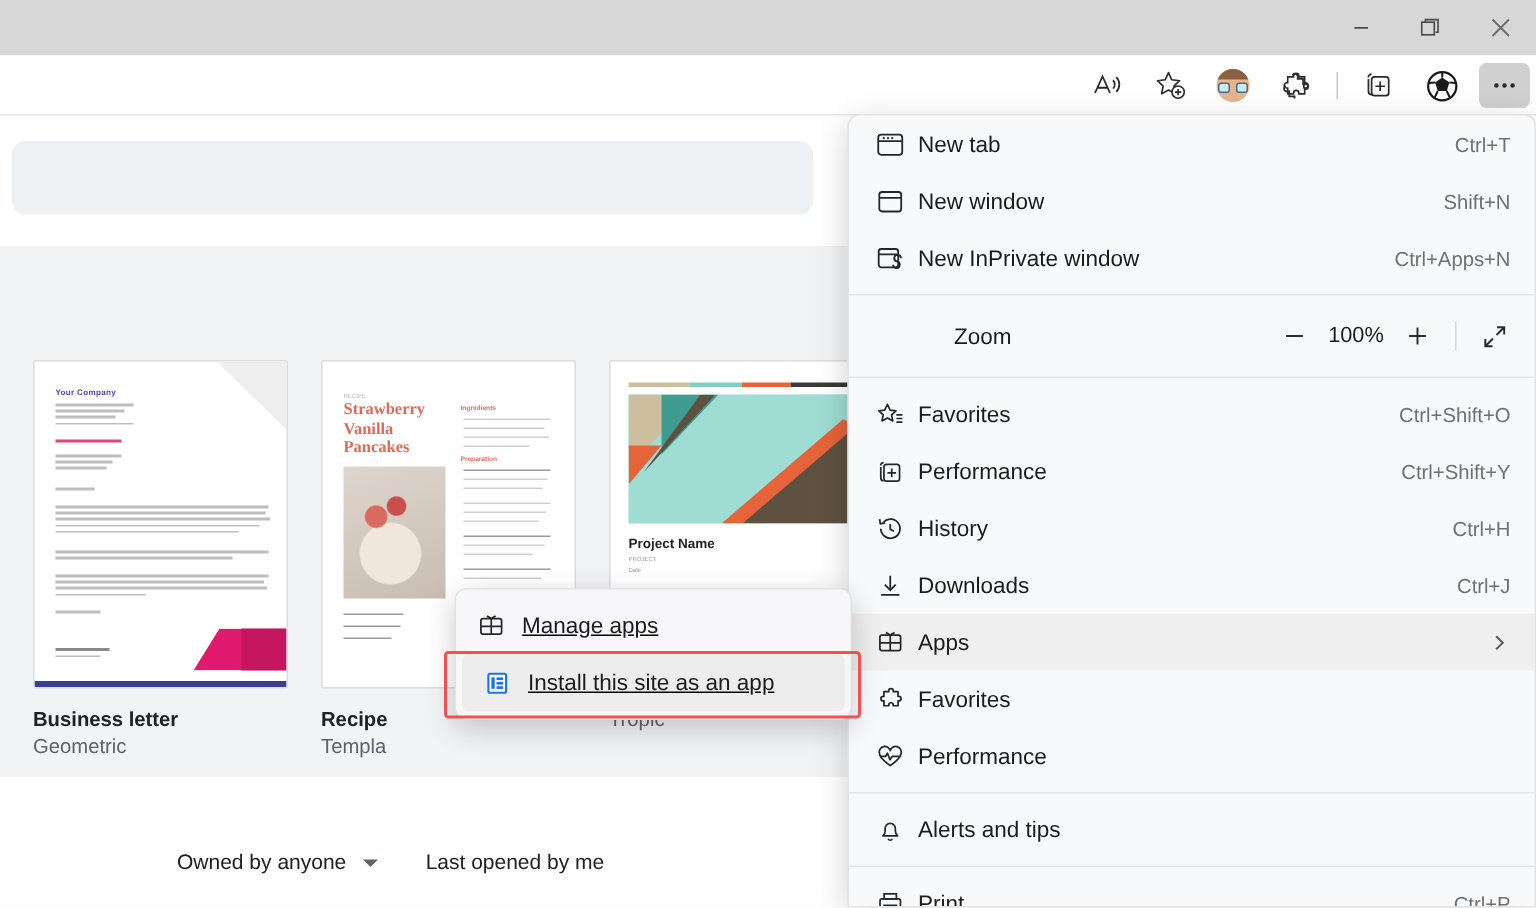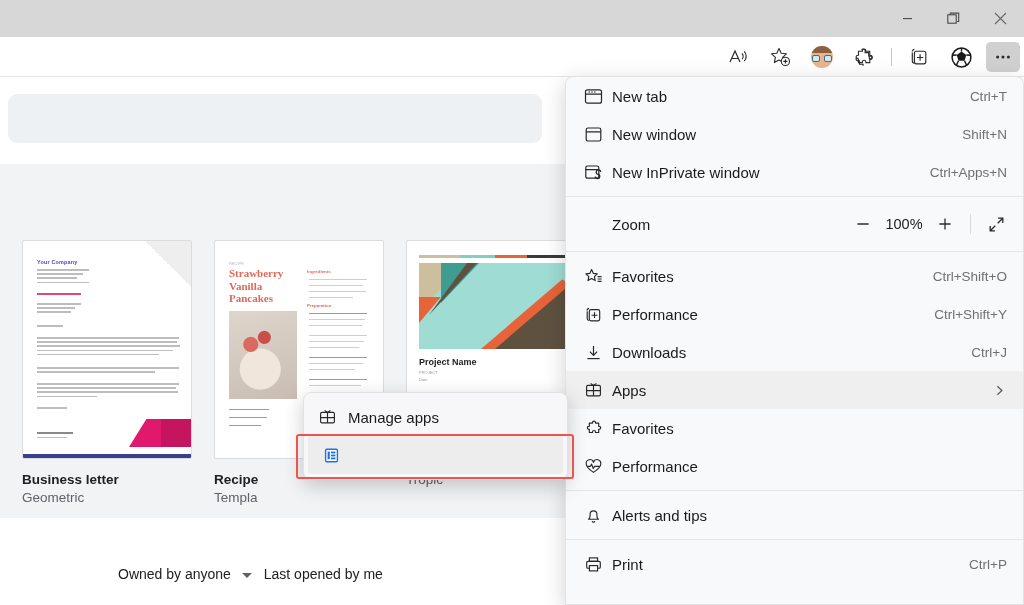--- a/index.html
+++ b/index.html
@@ -145,21 +145,21 @@
   .tr-sub { position:absolute; left:12px; top:129px; font-size:4px; color:#9a9a9a;}
   .tr-sub2 { position:absolute; left:12px; top:136px; font-size:4px; color:#9a9a9a;}
 
   
   .filters {
     position: absolute; left: 0; top: 440px; width: 1024px; height: 87px;
     background: #ffffff;
   }
   .filter-row {
     position: absolute; left: 118px; top: 48px;
-    display: flex; align-items: center; gap: 12px;
+    display: flex; align-items: center; gap: 32px;
     font-size: 14px; color: #202124;
   }
   .caret-down {
     display:inline-block; width:0;height:0; margin-left:7px;
     border-left:5px solid transparent; border-right:5px solid transparent;
     border-top:5px solid #5f6368; vertical-align: middle;
   }
 
   
   .menu {
@@ -181,37 +181,38 @@
     color: #262626;
   }
   .mi-ico svg { display:block; }
   .mi-label { flex: 1 1 auto; }
   .mi-acc { color: #707070; font-size: 13.5px; }
   .mi-chev { color: #5a5a5a; display:flex; align-items:center;}
   .msep { height: 1px; background: #e6e6e6; margin: 5px 0; }
 
   .zoomrow {
     height: 44px; display: flex; align-items: center;
-    padding: 0 10px 0 18px; font-size: 15px; color: #1b1b1b;
+    padding: 0 10px 0 18px; font-size: 15px; color: #1b1b1b; margin-left: 24px;
   }
   .zoom-label { flex: 1 1 auto; padding-left: 28px; }
   .zbtn {
     width: 34px; height: 30px; display:flex;align-items:center;justify-content:center;
     color:#2b2b2b; border-radius:4px;
   }
   .zval { min-width: 48px; text-align:center; font-size:14.5px; color:#1b1b1b;}
   .zsep { width:1px; height:20px; background:#dadada; margin:0 8px;}
 
   
   .submenu {
     position: absolute; left: 303px; top: 392px; width: 265px; height: 88px;
     background: #f7f7f9;
     border: 1px solid #e2e2e2; border-radius: 8px;
     box-shadow: 0 6px 20px rgba(0,0,0,.20);
     padding: 5px 0;
+    text-decoration: underline;
   }
   .smi {
     height: 38px; display:flex; align-items:center; padding: 0 14px;
     font-size: 15px; color:#1b1b1b;
   }
   .smi.sel { background:#ededed; margin: 0 4px; border-radius: 4px; }
   .smi-ico { width:30px; flex:0 0 30px; display:flex; align-items:center; color:#262626;}
 
   .redbox {
     position:absolute; left:296px; top:434px; width:278px; height:45px;
@@ -527,20 +528,31 @@
           <path d="M3.1 5.4 a2 2 0 0 1 2 -2" stroke="#262626" stroke-width="1.15" fill="none"></path>
           <rect x="5.3" y="4.6" width="10.4" height="11.2" rx="1.8" stroke="#262626" stroke-width="1.15" fill="none"></rect>
           <path d="M3.2 6.3 V13.6 a1.9 1.9 0 0 0 1.9 1.9" stroke="#262626" stroke-width="1.15" fill="none"></path>
           <path d="M10.5 7.3 V13.1 M7.6 10.2 H13.4" stroke="#262626" stroke-width="1.15"></path>
         </svg>
       </span>
       <span class="mi-label">Performance</span>
       <span class="mi-acc">Ctrl+Shift+Y</span>
     </div>
 
+    <div class="mi">
+      <span class="mi-ico">
+        <svg width="19" height="19" viewBox="0 0 19 19">
+          <path d="M3.2 9.5 a6.4 6.4 0 1 0 1.9 -4.6" stroke="#262626" stroke-width="1.2" fill="none"></path>
+          <path d="M2.4 3.1 L2.9 6.2 L6 5.5" stroke="#262626" stroke-width="1.2" fill="none" stroke-linejoin="round"></path>
+          <path d="M9.5 6.3 V9.8 L12 11.2" stroke="#262626" stroke-width="1.2" fill="none"></path>
+        </svg>
+      </span>
+      <span class="mi-label">History</span>
+      <span class="mi-acc">Ctrl+H</span>
+    </div>
 
     <div class="mi">
       <span class="mi-ico">
         <svg width="19" height="19" viewBox="0 0 19 19">
           <path d="M9.5 2.9 V12.2 M5.9 8.7 L9.5 12.4 L13.1 8.7" stroke="#262626" stroke-width="1.2" fill="none"></path>
           <path d="M3.4 15.6 H15.6" stroke="#262626" stroke-width="1.2"></path>
         </svg>
       </span>
       <span class="mi-label">Downloads</span>
       <span class="mi-acc">Ctrl+J</span>
@@ -627,18 +639,19 @@
     <div class="smi sel">
       <span class="smi-ico">
         <svg width="19" height="19" viewBox="0 0 19 19">
           <rect x="3.6" y="3.2" width="11.8" height="12.6" rx="1.2" fill="#ffffff" stroke="#1a73e8" stroke-width="1.4"></rect>
           <rect x="5.6" y="5.6" width="2.2" height="7.6" fill="#1a73e8"></rect>
           <rect x="9" y="5.6" width="4.4" height="1.8" fill="#1a73e8"></rect>
           <rect x="9" y="8.6" width="4.4" height="1.8" fill="#1a73e8"></rect>
           <rect x="9" y="11.5" width="4.4" height="1.8" fill="#1a73e8"></rect>
         </svg>
       </span>
+      <span>Install this site as an app</span>
     </div>
   </div>
 
   <div class="redbox"></div>
 
 </div>
 
 </body></html>

